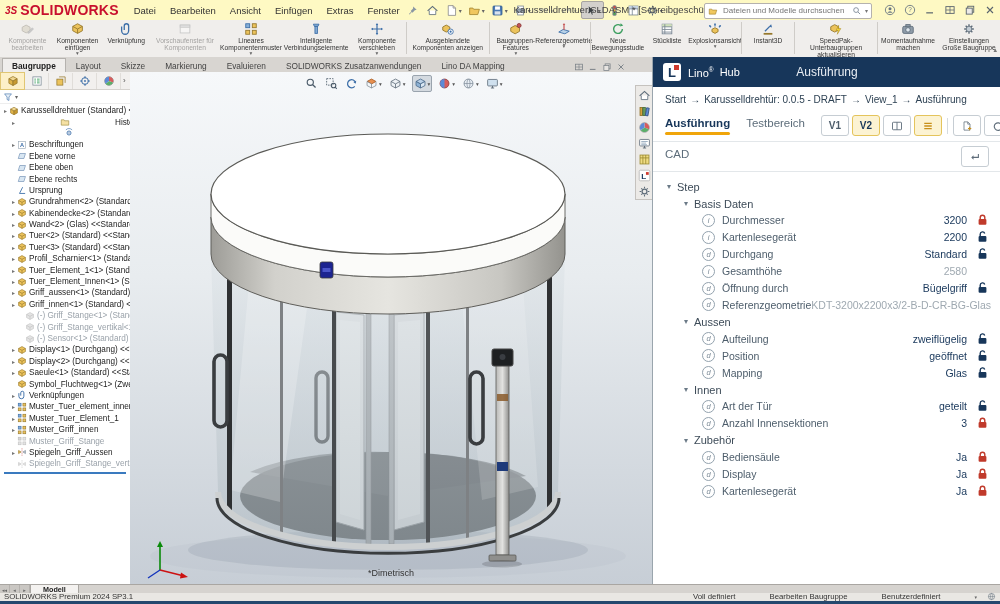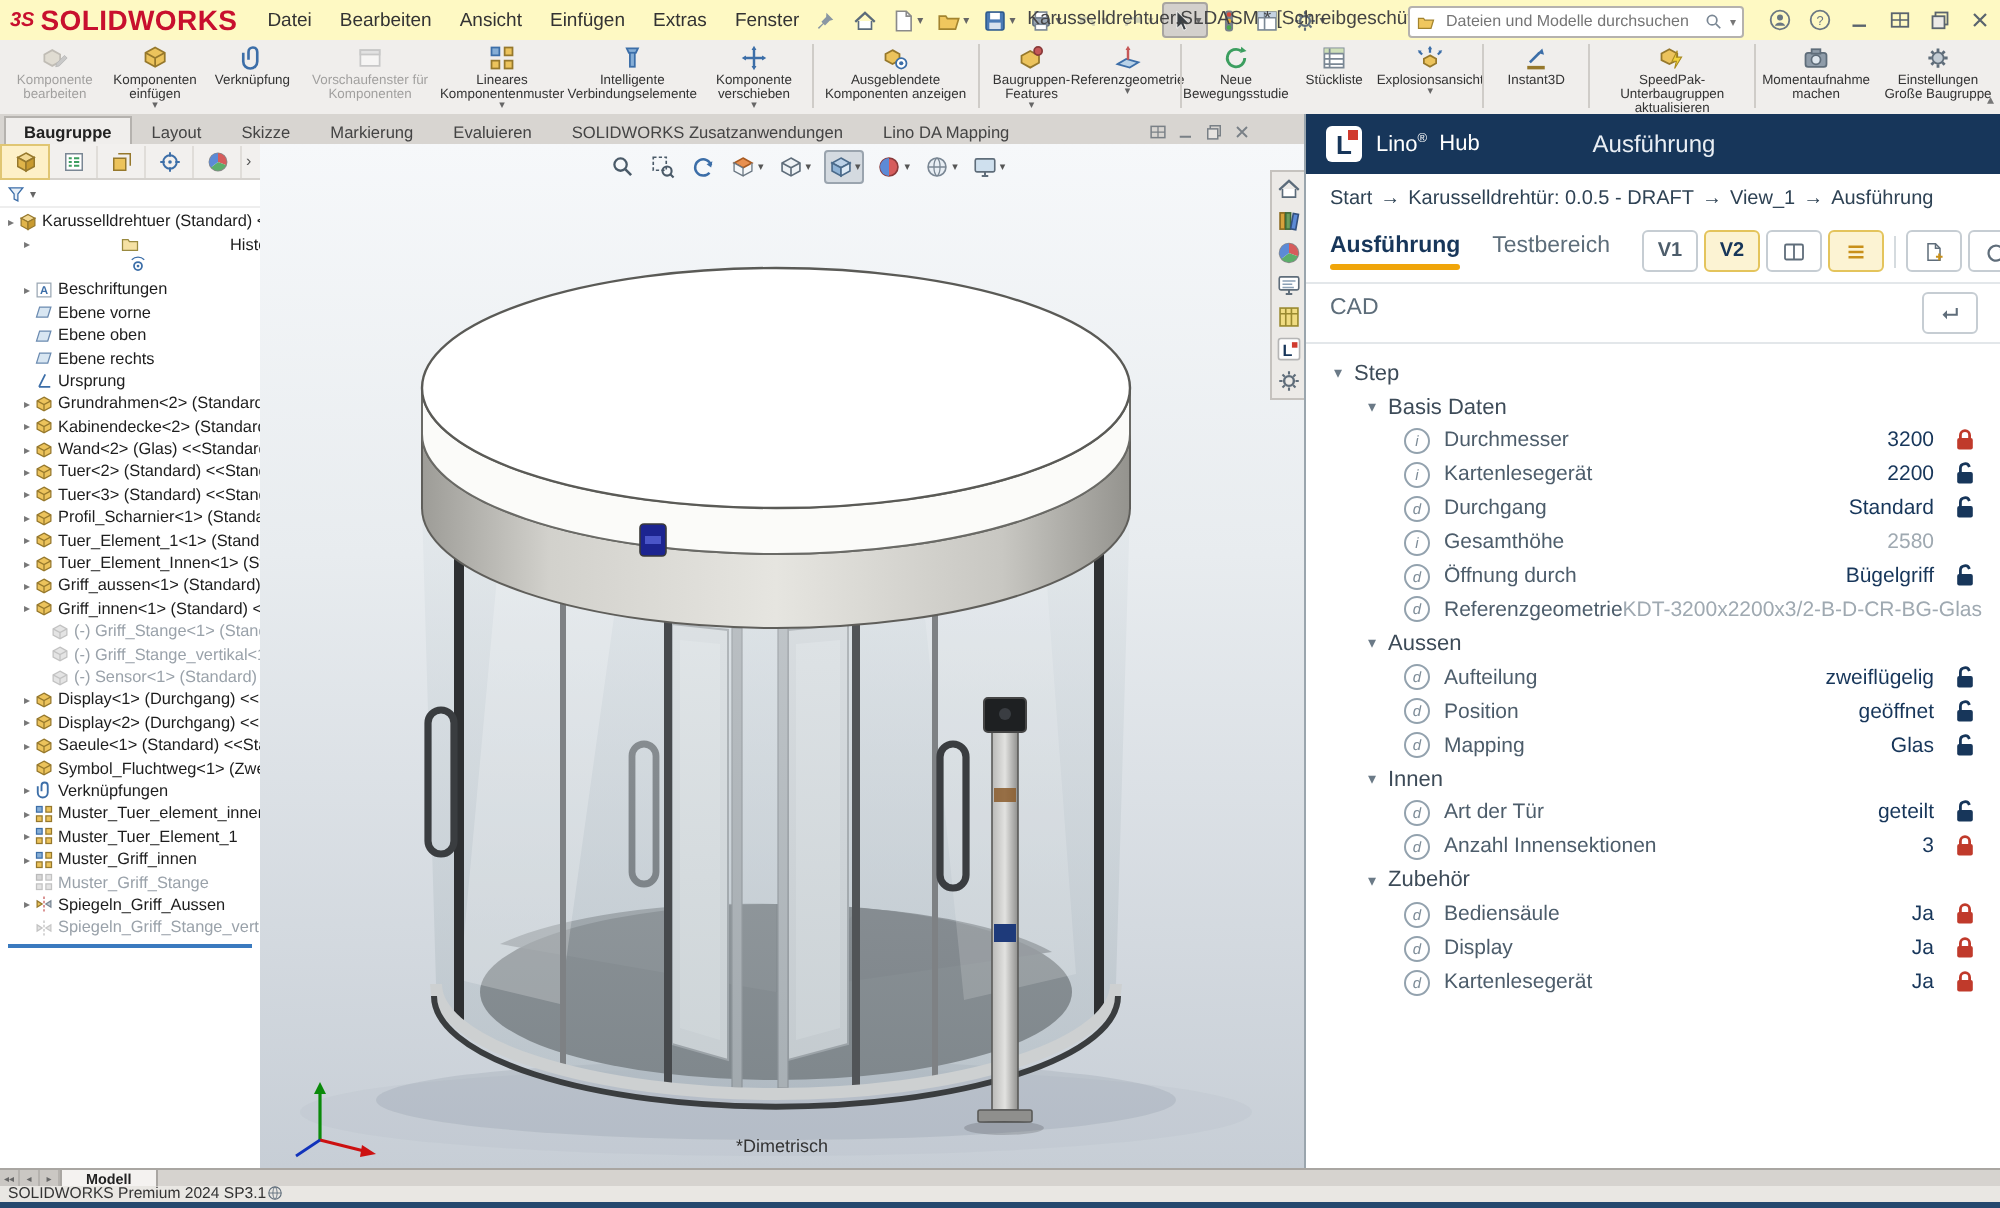--- a/index.html
+++ b/index.html
@@ -1427,20 +1427,26 @@
   </div>
 
   <div id="modelstrip" class="abs">
     <div class="mnav">◂◂</div>
     <div class="mnav">◂</div>
     <div class="mnav">▸</div>
     <div id="model-tab">Modell</div>
   </div>
   <div id="statusbar" class="abs">
     <span>SOLIDWORKS Premium 2024 SP3.1</span>
+    <div id="status-right">
+        <span>Voll definiert</span>
+        <span>Bearbeiten Baugruppe</span>
+        <span>Benutzerdefiniert</span>
+        <span class="dd">▾</span>
+      </div>
     <span class="ic" id="status-globe">
         <svg viewBox="0 0 16 16" xmlns="http://www.w3.org/2000/svg">
           <circle cx="8" cy="8" r="5.5" fill="none" stroke="#5f6d7a"></circle>
           <path d="M2.5 8h11M8 2.5c2.5 1.5 2.5 9.5 0 11M8 2.5c-2.5 1.5-2.5 9.5 0 11" fill="none" stroke="#5f6d7a" stroke-width=".8"></path>
         </svg>
       </span>
   </div>
   <div id="bottomline" class="abs"></div>
 </div>
 

